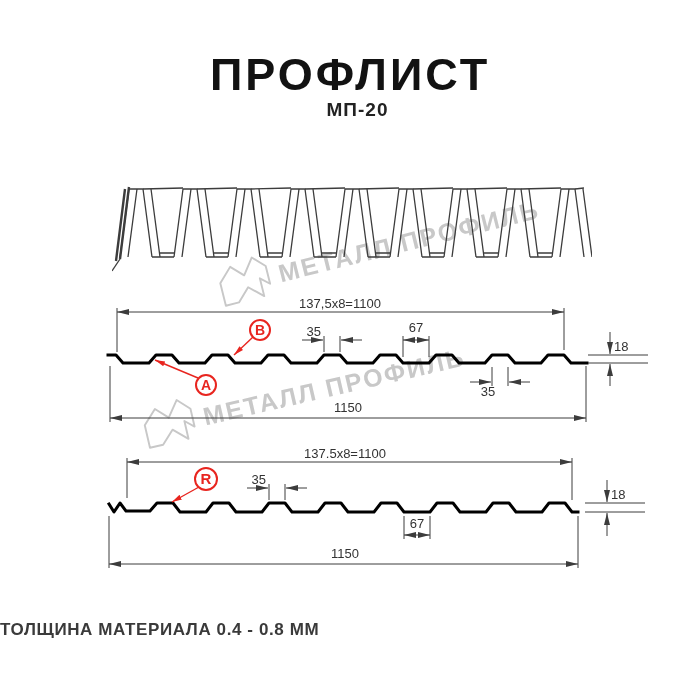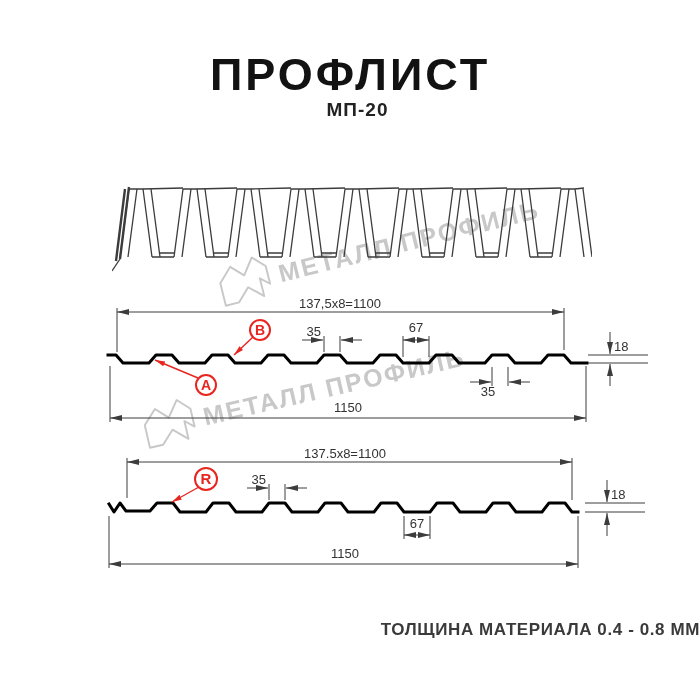--- a/index.html
+++ b/index.html
@@ -2,21 +2,21 @@
 <html><head>
 <meta charset="utf-8">
 <style>
   html,body{margin:0;padding:0;background:#fff;}
   .page{position:relative;width:700px;height:700px;background:#fff;overflow:hidden;
         font-family:"Liberation Sans",sans-serif;}
   .title{position:absolute;left:0;right:0;top:52px;text-align:center;
          font-size:45px;font-weight:800;letter-spacing:3px;color:#121212;line-height:1;z-index:3;}
   .subtitle{position:absolute;left:0;right:0;top:100px;text-align:center;
          font-size:19px;font-weight:700;letter-spacing:1px;color:#222;line-height:1;z-index:3;padding-left:15px;}
-  .footer-note{position:absolute;left:0;right:0;top:620px;text-align:right;
+  .footer-note{position:absolute;left:0;right:0;top:620px;text-align:left;
          font-size:17px;font-weight:600;letter-spacing:.6px;color:#3a3a3a;z-index:3;}
   .wm{position:absolute;display:flex;align-items:flex-end;gap:8px;color:#c8c8c8;
       transform-origin:0 100%;z-index:1;}
   .wm .wm-text{font-size:25px;font-weight:700;letter-spacing:2px;white-space:nowrap;
       line-height:1;padding-bottom:9px;}
   .wm1{left:224px;top:258px;height:52px;transform:rotate(-14deg);}
   .wm2{left:148px;top:400px;height:52px;transform:rotate(-13deg);}
   .draw{position:absolute;z-index:2;}
   svg text{font-family:"Liberation Sans",sans-serif;font-size:13px;fill:#333;}
   svg .dimline{stroke:#3c3c3c;stroke-width:1;fill:none;}

